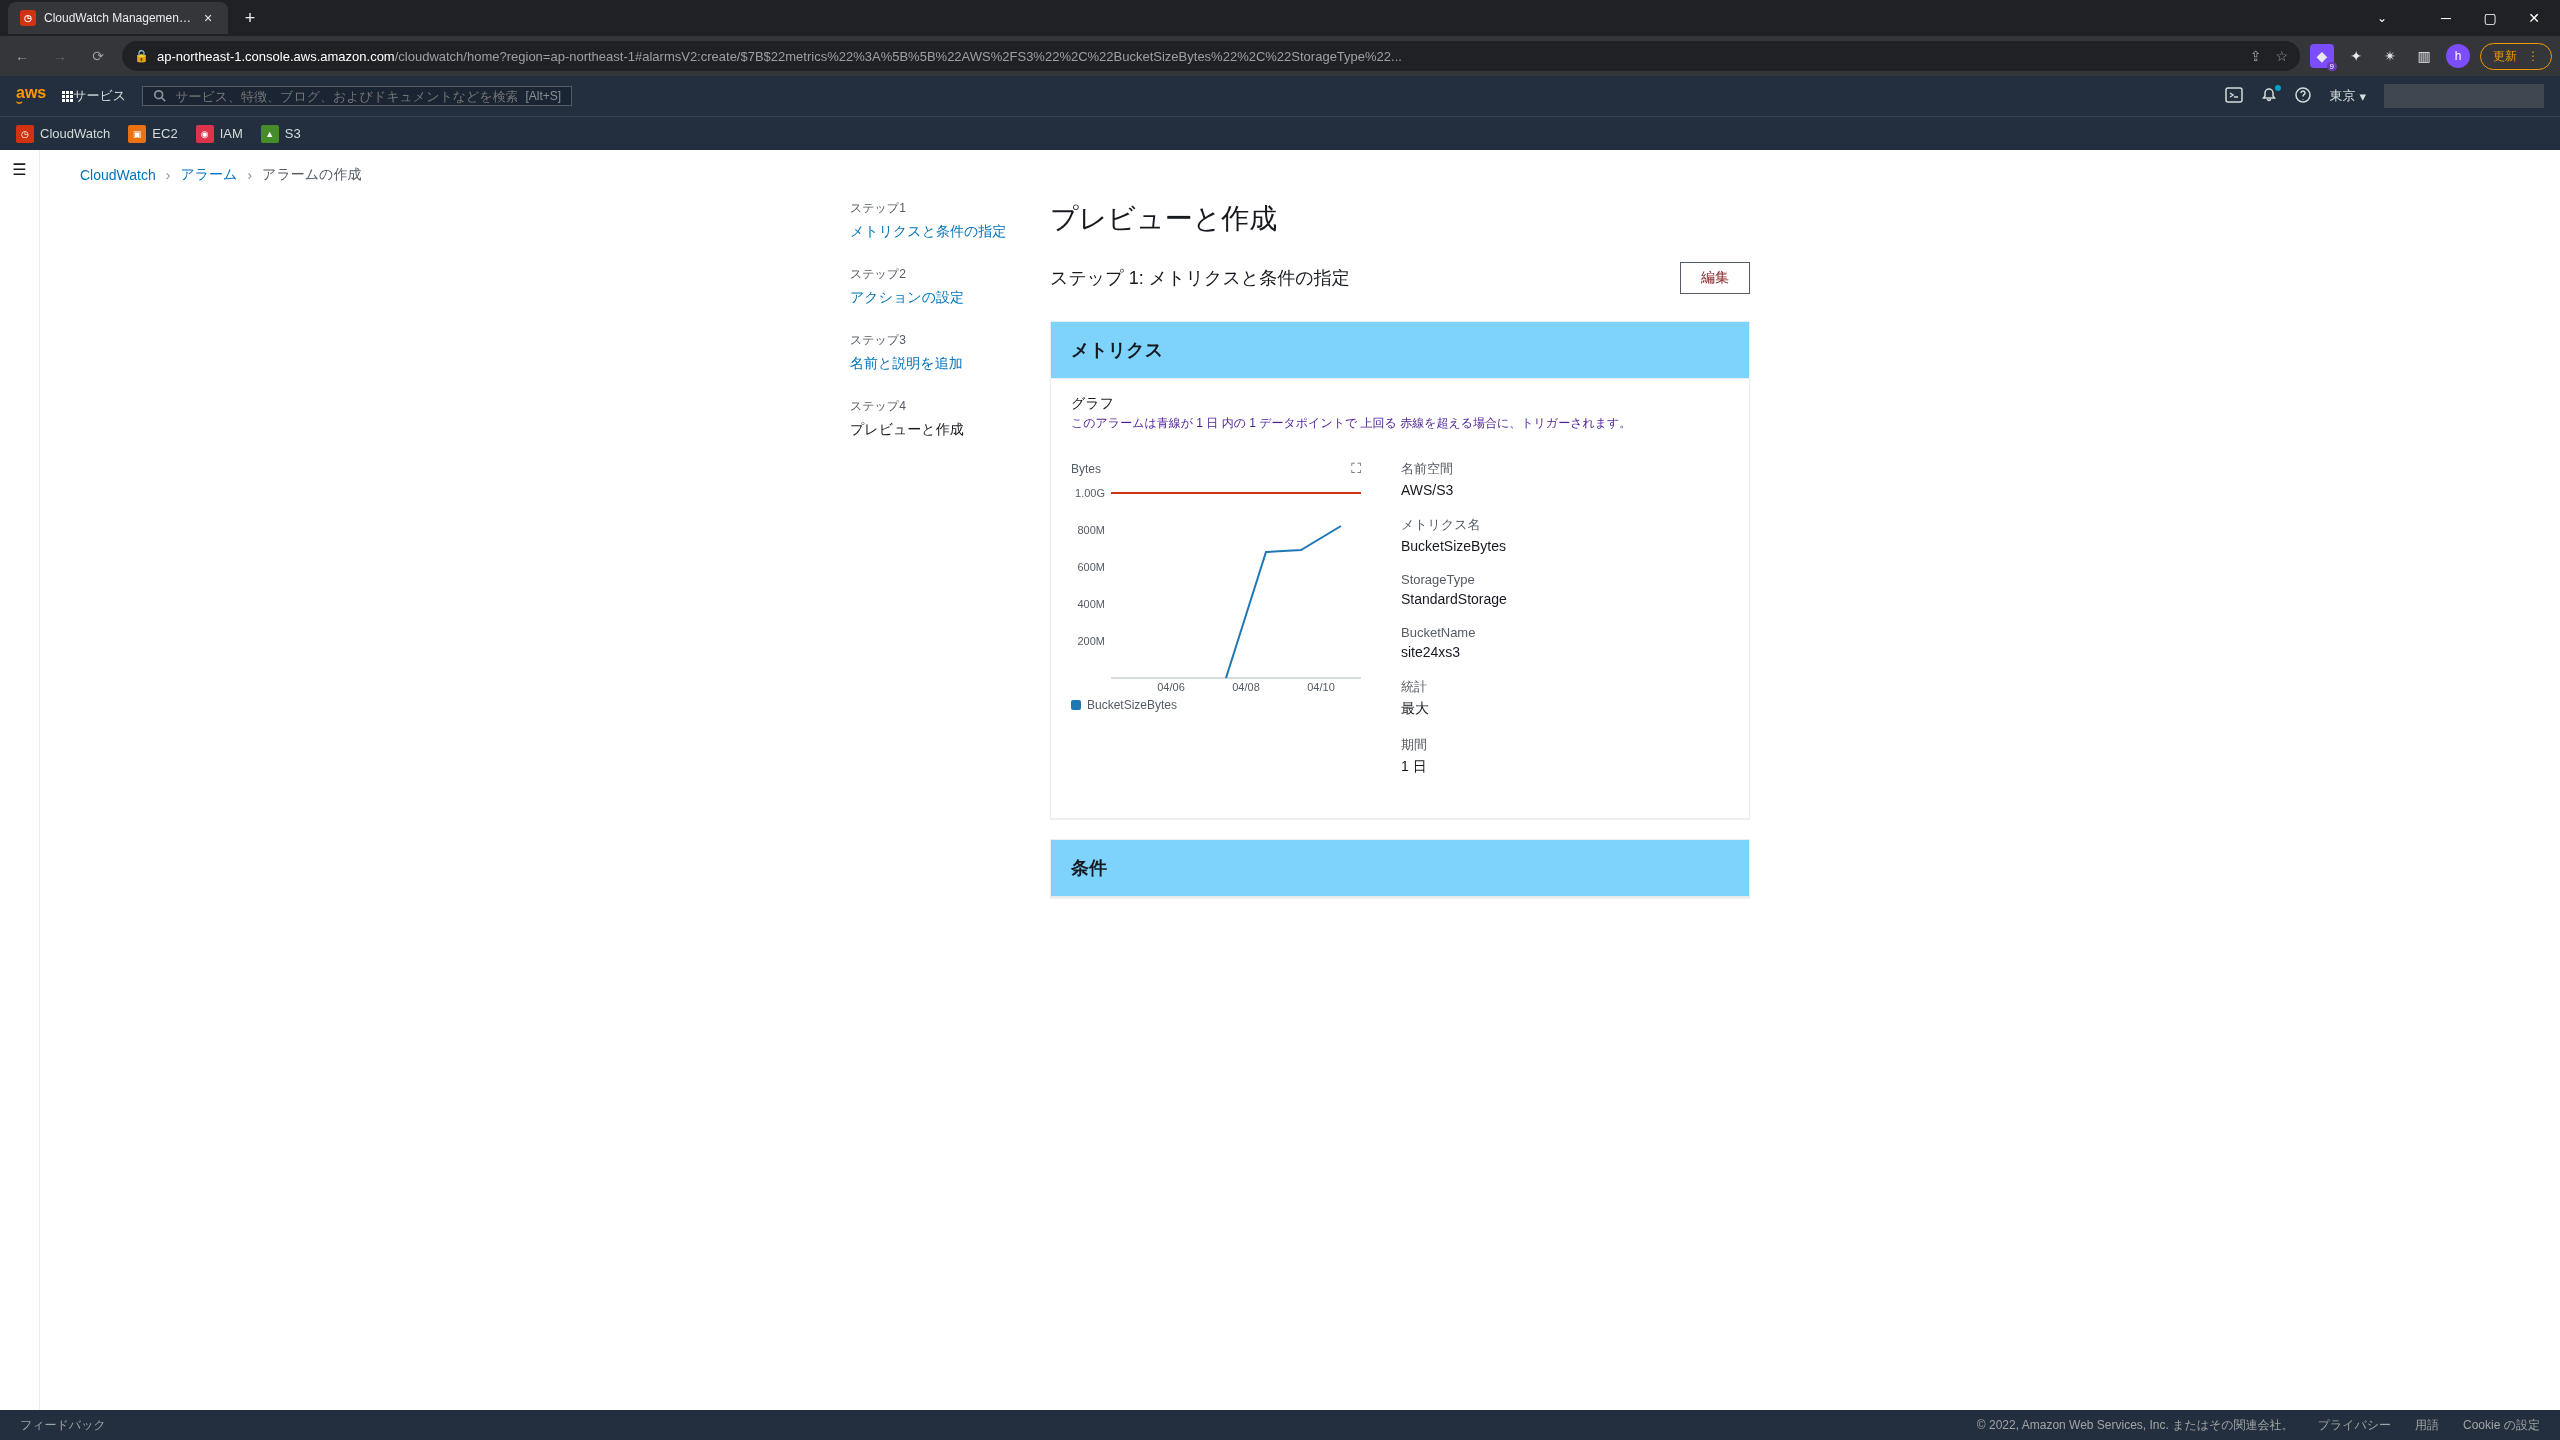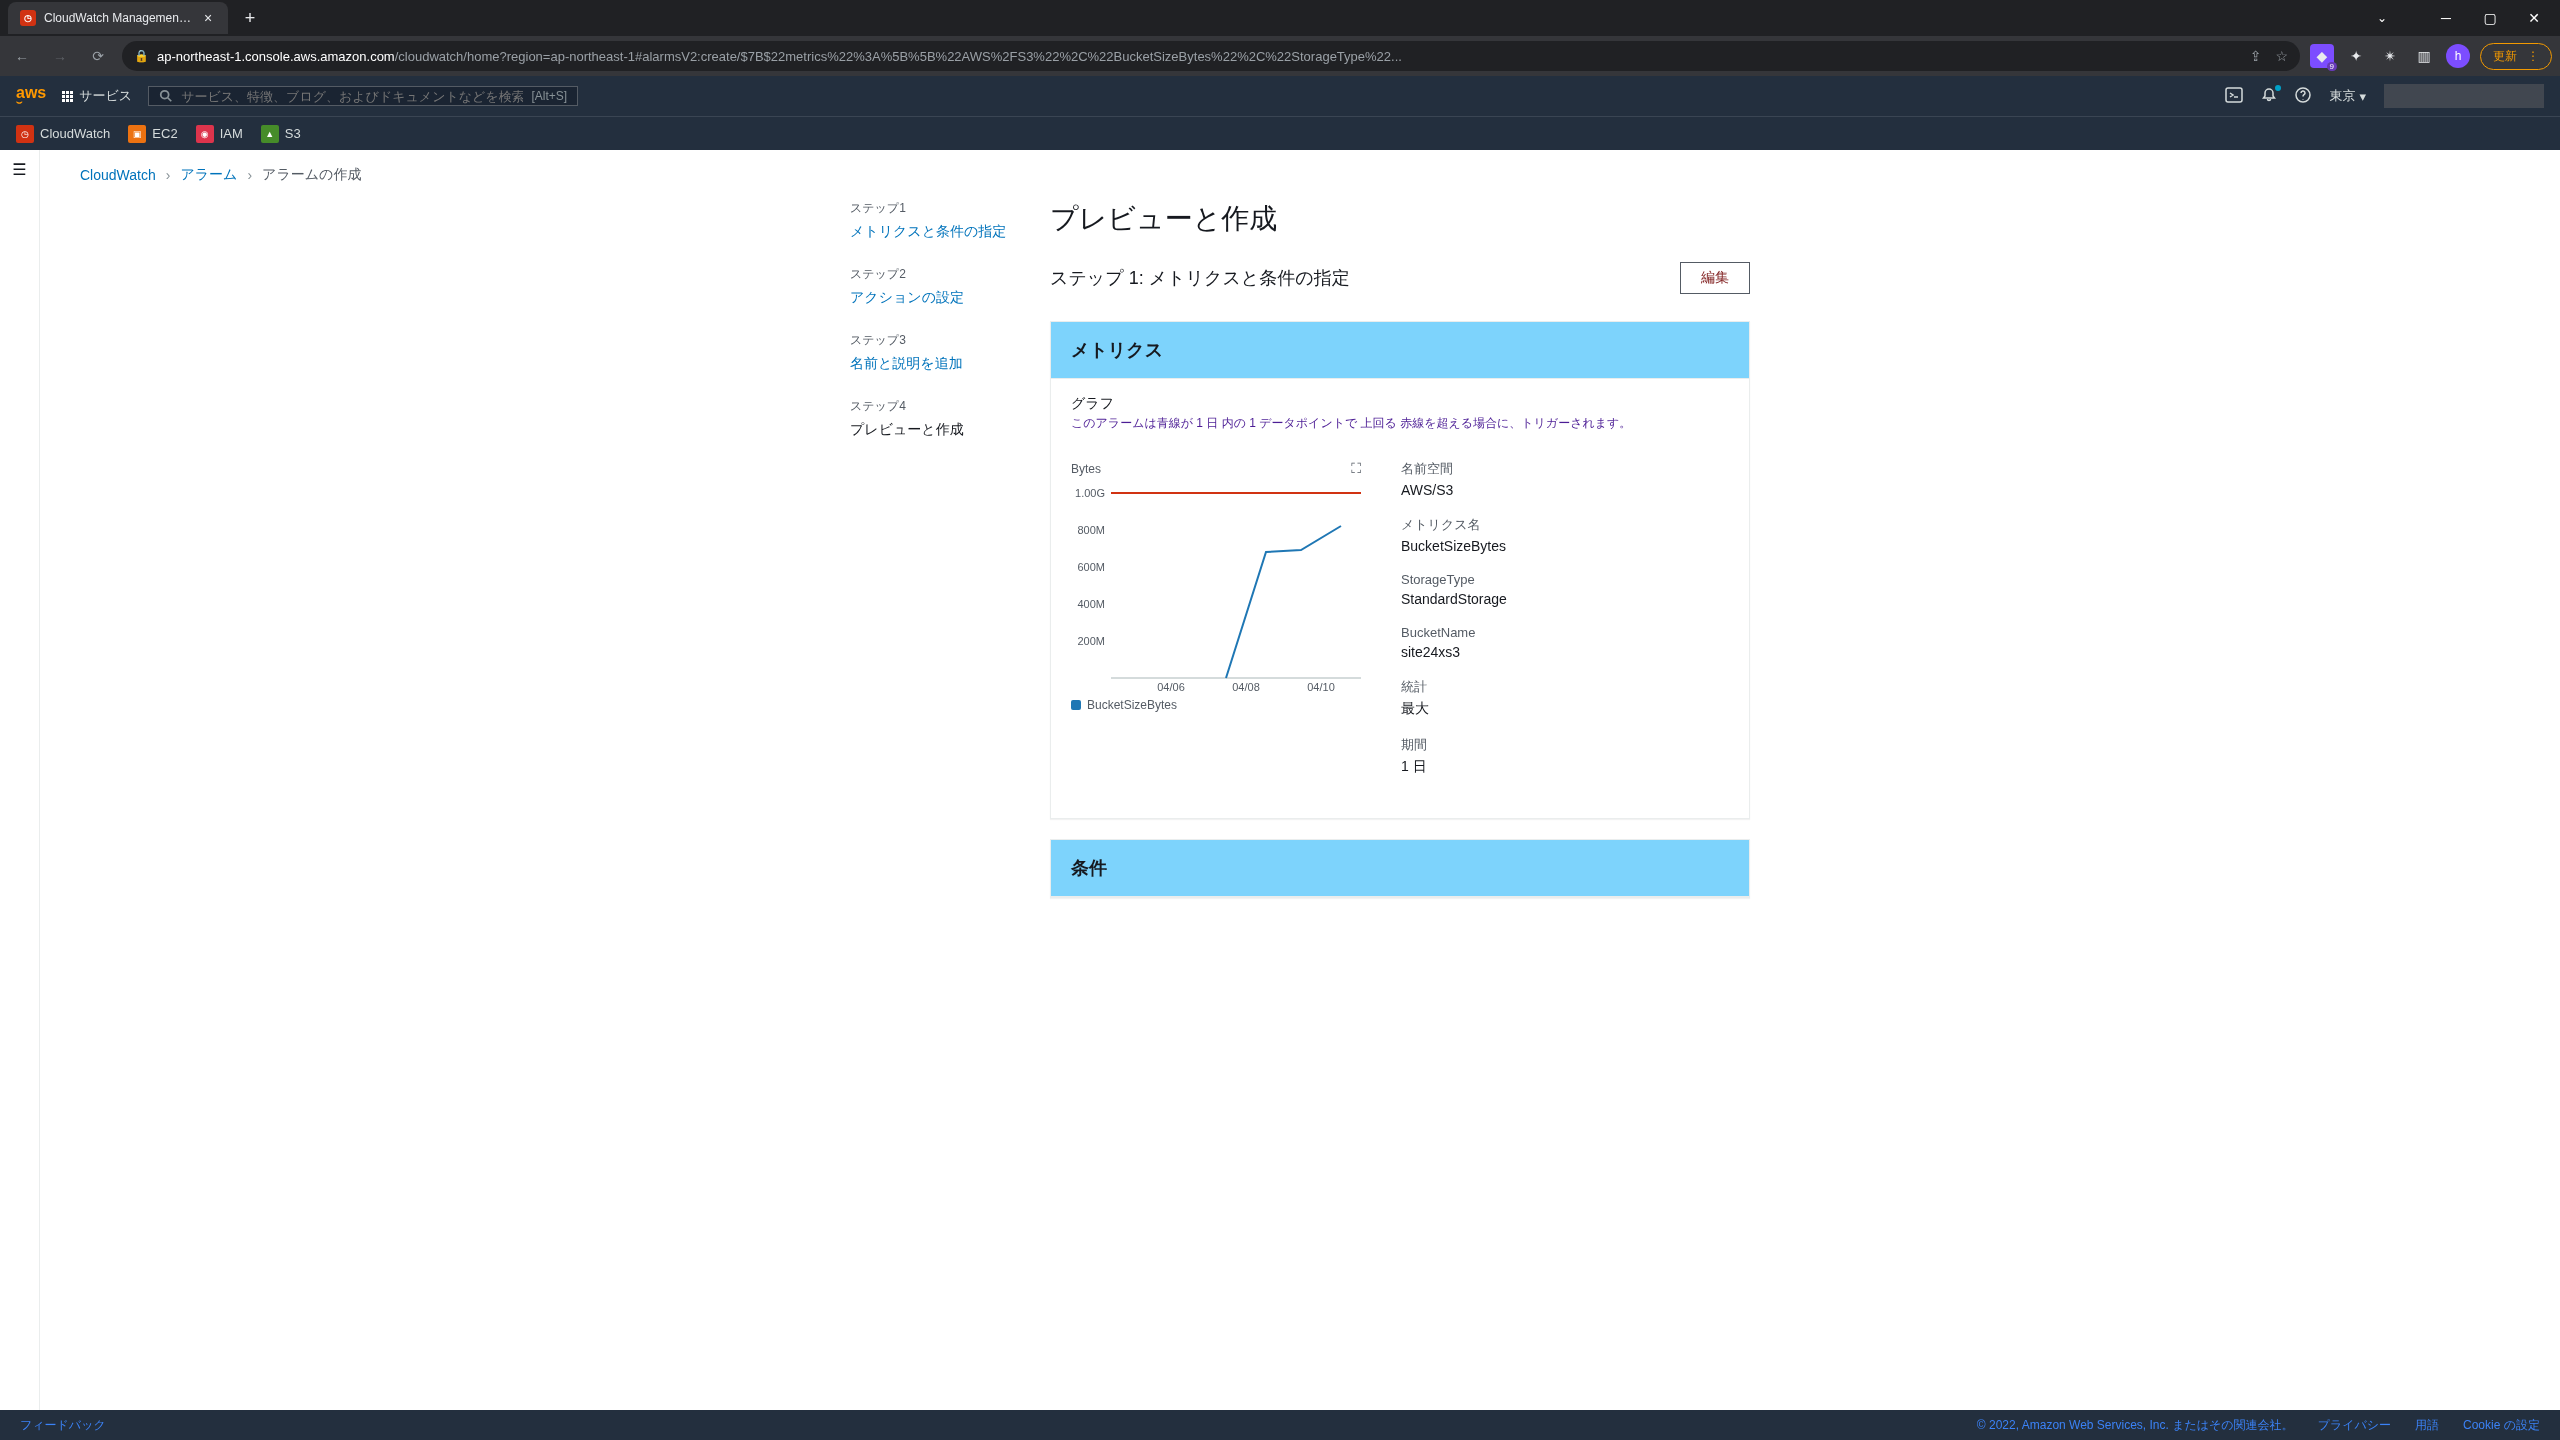--- a/index.html
+++ b/index.html
@@ -28,21 +28,21 @@
     .ext-icon { width: 24px; height: 24px; display: flex; align-items: center; justify-content: center; color: #e8eaed; cursor: pointer; border-radius:4px; position: relative; }
     .ext-icon.purple { background: #7c4dff; border-radius: 4px; }
     .ext-icon.purple .badge { position: absolute; bottom: -3px; right: -3px; background: #673ab7; color:#fff; font-size:8px; border-radius:6px; padding:0 3px;}
     .avatar-circle { width: 24px; height: 24px; border-radius: 50%; background: #7c4dff; color: #fff; display: flex; align-items: center; justify-content: center; font-size: 12px; }
     .update-btn { border: 1px solid #f29900; color: #f29900; border-radius: 16px; padding: 4px 12px; display: flex; align-items: center; font-size: 12px; gap: 10px; cursor: pointer; }
 
     
     .aws-header { background: #232f3e; color: #d5dbdb; height: 40px; display: flex; align-items: center; padding: 0 16px; gap: 16px; }
     .aws-logo { color: #ff9900; font-weight: bold; font-size: 16px; display:flex; flex-direction: column; line-height: 0.7;}
     .aws-logo .smile { color: #ff9900; font-size: 10px;}
-    .services-btn { display: flex; align-items: center; gap: 6px; cursor: pointer; font-size: 13px; }
+    .services-btn { display: flex; align-items: center; cursor: pointer; font-size: 13px; }
     .services-btn .grid-icon { display: grid; grid-template-columns: repeat(3, 3px); grid-template-rows: repeat(3, 3px); gap: 1px; }
     .services-btn .grid-icon span { background: #fff; }
     .search-box { background: #1a2432; border: 1px solid #545b64; height: 20px; display: flex; align-items: center; padding: 0 10px; gap: 8px; min-width: 430px; color: #879196; }
     .search-box .search-icon-svg { width:14px; height:14px; }
     .search-box input { background: transparent; border: none; color: #d5dbdb; flex: 1; font-size: 13px; outline: none; }
     .search-box .shortcut { color: #879196; font-size: 12px; }
     .aws-header-right { margin-left: auto; display: flex; align-items: center; gap: 18px; }
     .aws-icon-btn { cursor: pointer; color: #d5dbdb; position: relative; }
     .aws-icon-btn .dot { position:absolute; top:-2px; right:-4px; width:6px; height:6px; background:#00a1c9; border-radius:50%;}
     .region-btn { cursor: pointer; font-size: 13px; display: flex; align-items: center; gap: 4px; }
@@ -100,21 +100,21 @@
     .chart-svg { width: 290px; height: 210px; }
     .chart-legend { display: flex; align-items: center; gap: 6px; font-size: 12px; color: #545b64; margin-top: 4px; }
     .chart-legend .swatch { width: 10px; height: 10px; background: #1f77b4; border-radius: 2px; }
 
     .details-section { flex: 1; }
     .detail-item { margin-bottom: 18px; }
     .detail-label { font-size: 13px; color: #545b64; margin-bottom: 4px; }
     .detail-value { font-size: 14px; color: #16191f; }
 
     
-    .footer { background: #232f3e; color: #3b82f6; height: 30px; display: flex; align-items: center; padding: 0 20px; font-size: 12px; }
+    .footer { background: #232f3e; color: #a3a3a3; height: 30px; display: flex; align-items: center; padding: 0 20px; font-size: 12px; }
     .footer .feedback { cursor: pointer; }
     .footer .right { margin-left: auto; display: flex; gap: 24px; }
     .footer .right span { cursor: pointer; }
 
     
     .content-wrapper::-webkit-scrollbar { width: 14px; }
     .content-wrapper::-webkit-scrollbar-track { background: #f0f0f0; }
     .content-wrapper::-webkit-scrollbar-thumb { background: #c0c0c0; }
   </style>
 </head>

